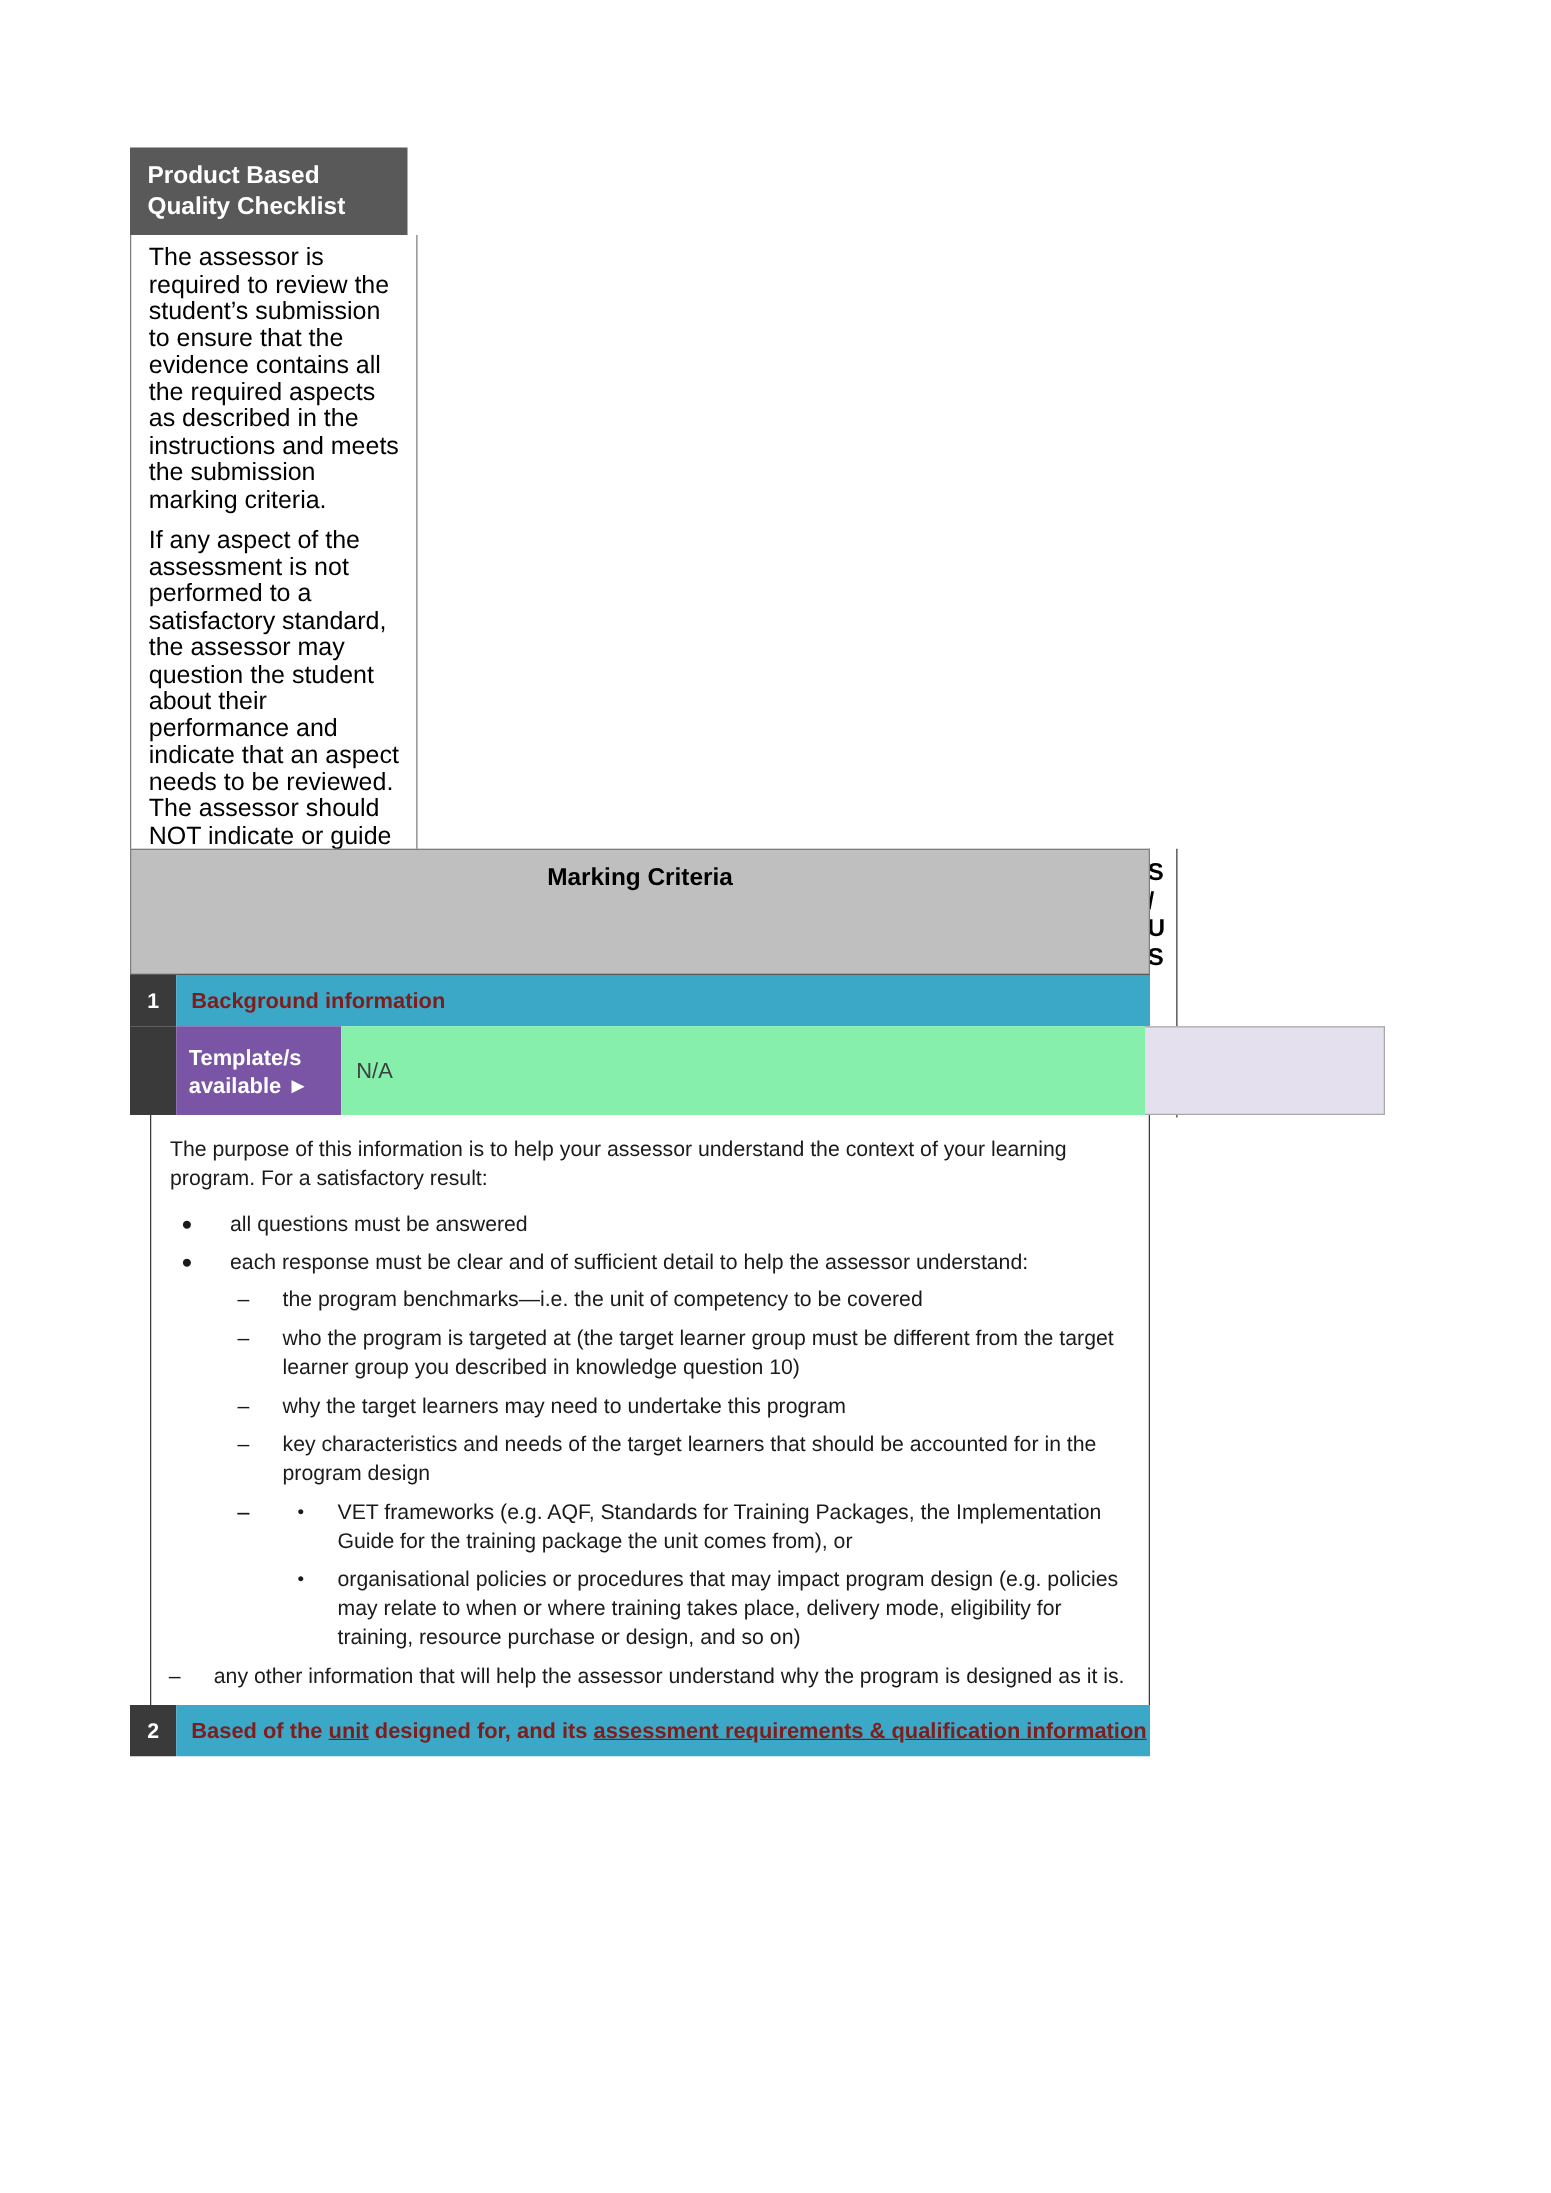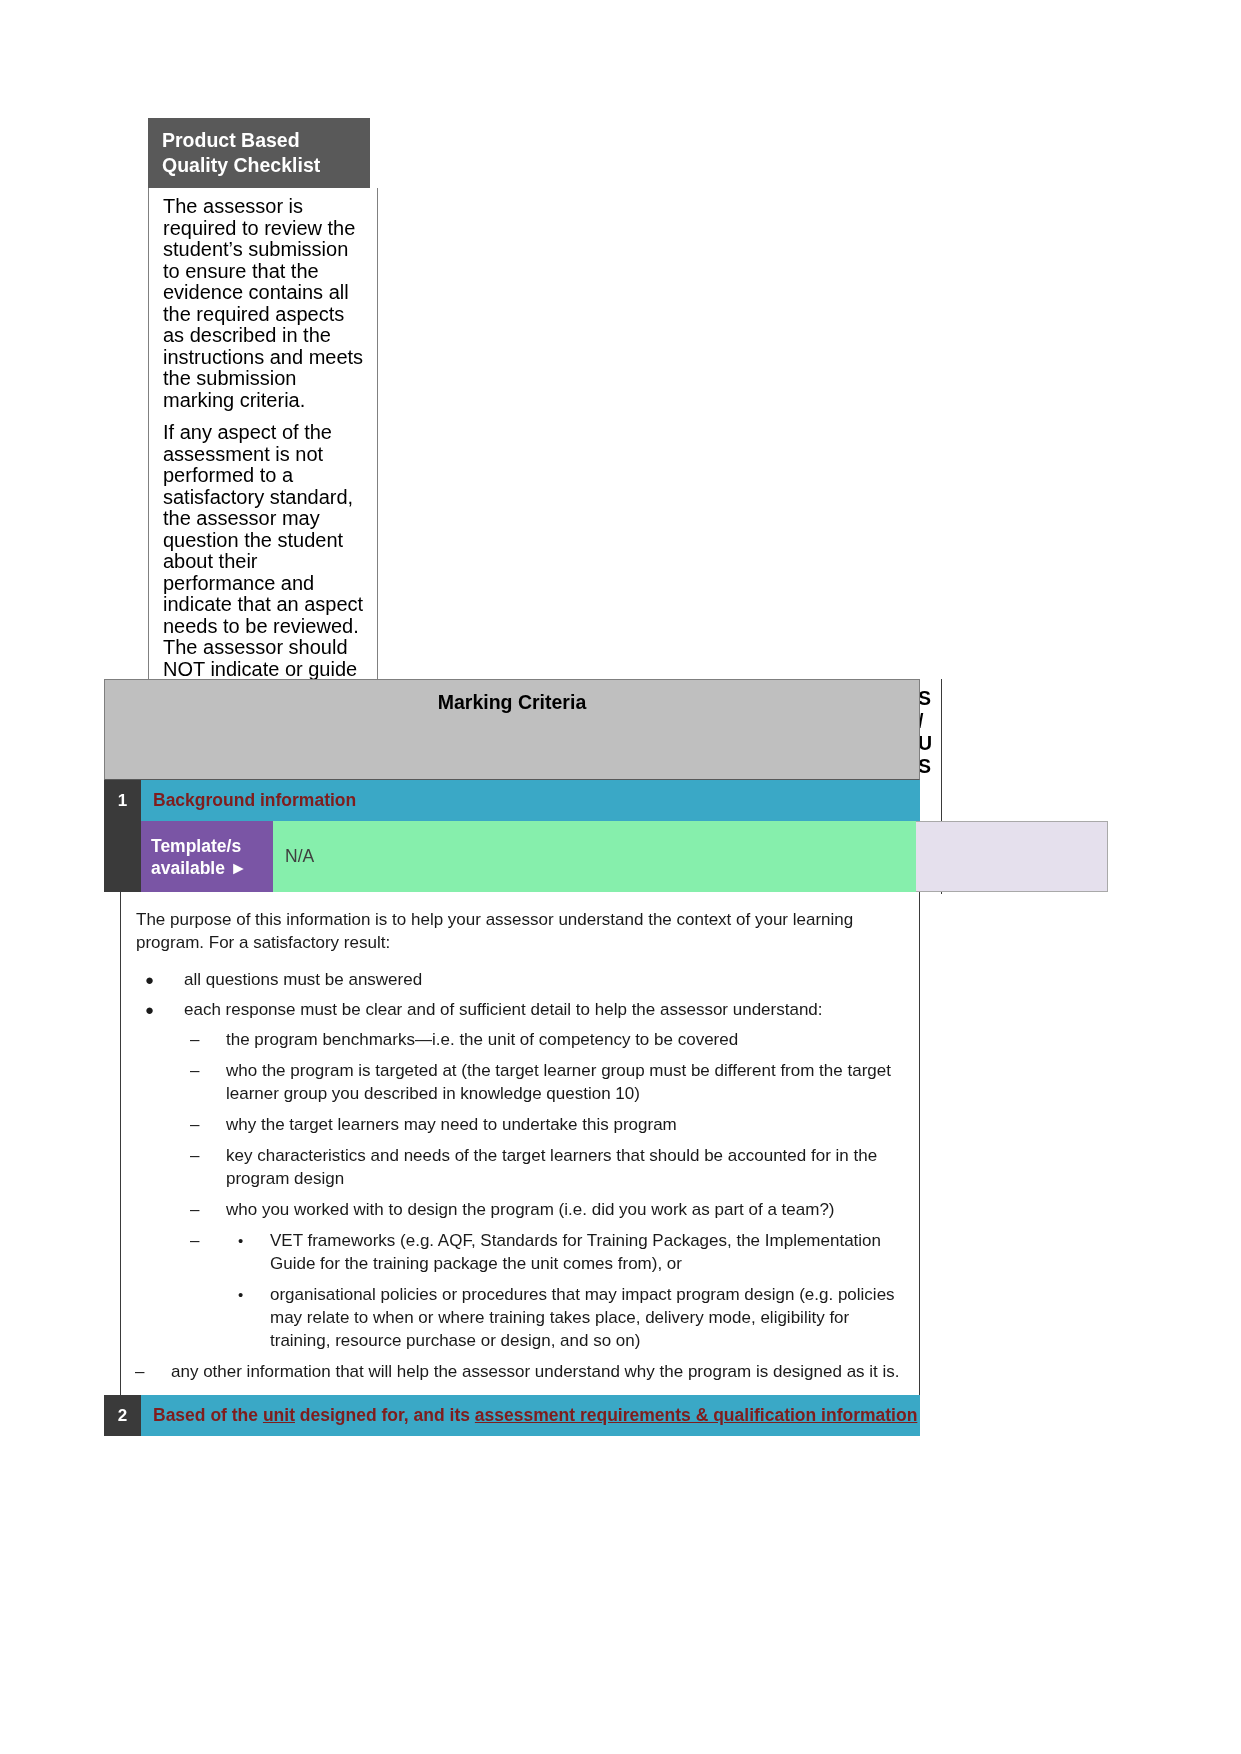--- a/index.html
+++ b/index.html
@@ -23,21 +23,20 @@
     height: 1754px;
     overflow: hidden;
   }
 
   
   .sidebar {
     position: absolute;
     left: 104px;
     top: 118px;
     width: 222px;
-    margin-left: 44px;
   }
   .sidebar-header {
     background: #595959;
     color: #ffffff;
     font-weight: bold;
     font-size: 19.5px;
     line-height: 25px;
     padding: 10px 14px 10px 14px;
     box-sizing: border-box;
   }
@@ -347,21 +346,20 @@
             <li>
               <span class="bullet">–</span>
               <span>why the target learners may need to undertake this program</span>
             </li>
             <li>
               <span class="bullet">–</span>
               <span>key characteristics and needs of the target learners that should be accounted for in the program design</span>
             </li>
             <li>
               <span class="bullet">–</span>
-              <span>who you worked with to design the program (i.e. did you work as part of a team?)</span>
             </li>
             <li>
               <span class="bullet">–</span>
 
               <ul class="lvl3">
                 <li>
                   <span class="bullet">•</span>
                   <span>VET frameworks (e.g. AQF, Standards for Training Packages, the Implementation Guide for the training package the unit comes from), or</span>
                 </li>
                 <li>

